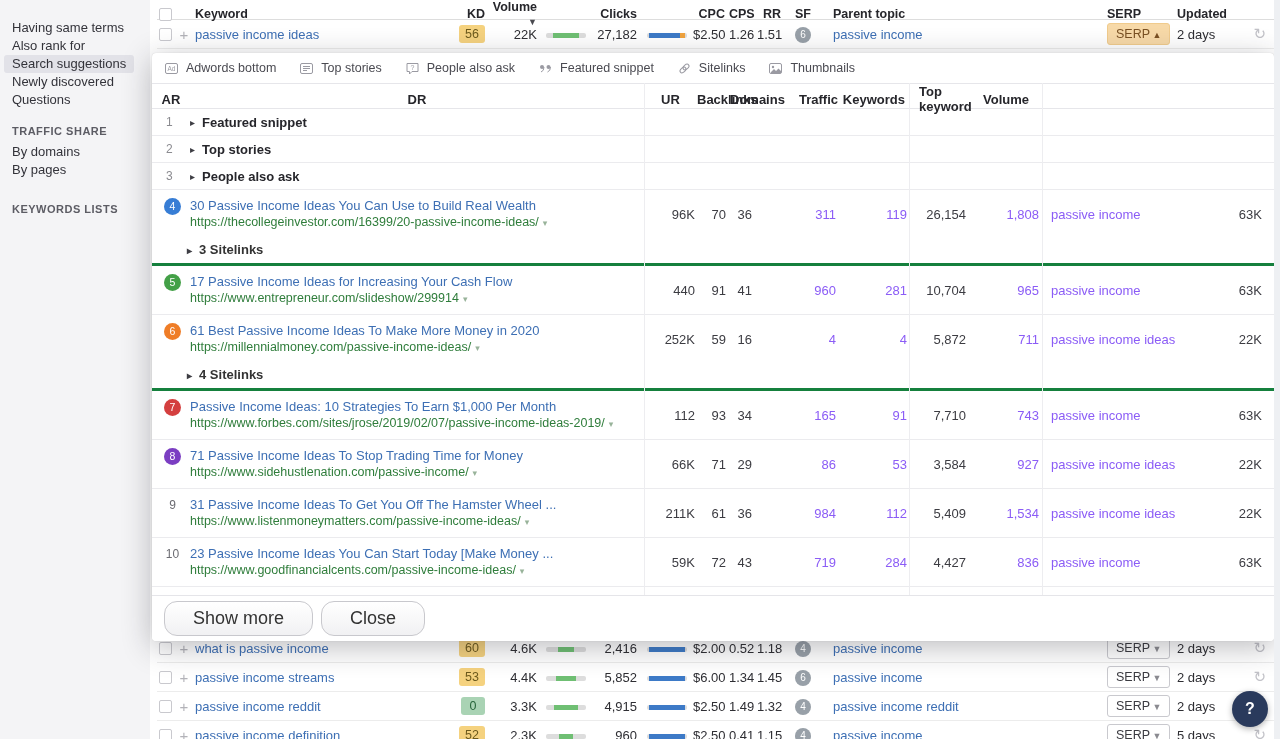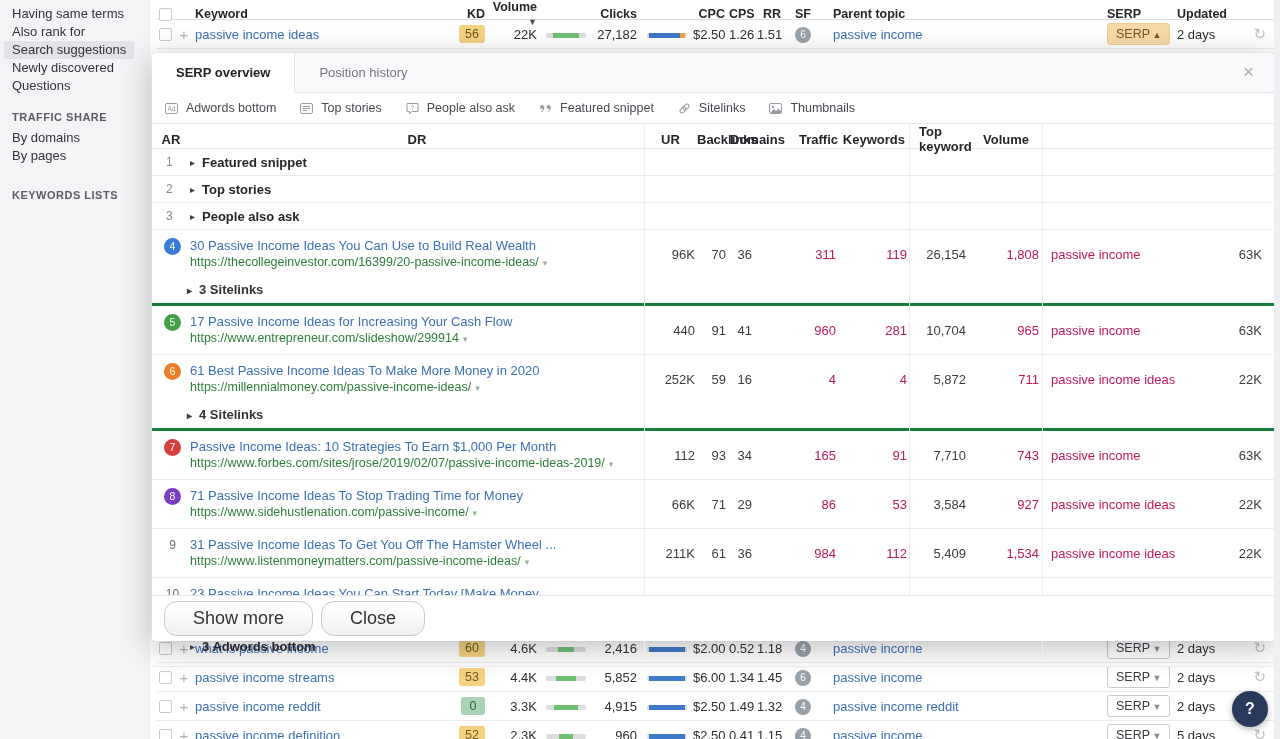--- a/index.html
+++ b/index.html
@@ -2,21 +2,21 @@
 <html><head>
 <meta charset="utf-8">
 <style>
   * { margin:0; padding:0; box-sizing:border-box; }
   html,body { width:1280px; height:739px; overflow:hidden; background:#fff;
     font-family:"Liberation Sans", sans-serif; font-size:13px; color:#2e2e33; }
   .app { position:relative; width:1280px; height:739px; overflow:hidden; }
 
   
   .sidebar { position:absolute; left:0; top:0; width:150px; height:100%;
-    background:#f4f4f6; padding:5px 8px 0 12px; z-index:1; }
+    background:#f4f4f6; padding:19px 8px 0 12px; z-index:1; }
   .side-item { display:inline-block; padding:2px 8px; margin-left:-8px; border-radius:3px;
     color:#33333a; line-height:14px; cursor:pointer; white-space:nowrap; }
   .side-row { height:18px; }
   .side-item.active { background:#e2e2e8; }
   .side-sec { margin-top:16px; height:18px; font-size:11px; font-weight:bold; color:#5c5c64;
     letter-spacing:.5px; }
   .side-sec.big-gap { margin-top:24px; }
 
   
   .table-area { position:absolute; left:157px; top:0; width:1123px; }
@@ -92,21 +92,21 @@
     color:#fff; font-size:10.5px; text-align:center; background:#888; }
   .num-plain { display:inline-block; width:17px; color:#6b6b71; font-size:12px; text-align:center; }
   .c-result { padding-right:14px; }
   a.r-title { color:#3d6fb4; text-decoration:none; cursor:pointer; display:block; line-height:17px; }
   .r-url { color:#2f7d3b; font-size:12.5px; line-height:16px; cursor:pointer; }
   .url-caret { color:#98b39a; font-size:9px; margin-left:4px; cursor:pointer; }
   .mv { text-align:right; padding-right:4px; color:#3c3c42; }
   .mv.pr2 { padding-right:2px;padding-left:12px; }
   .mv.pr6 { padding-right:6px; }
   .mv.pr12 { padding-right:12px; }
-  a.mlink { color:#be185d; text-decoration:none; cursor:pointer; }
+  a.mlink { color:#8b5cf6; text-decoration:none; cursor:pointer; }
   .c-topkw { padding-left:10px; }
   .sitelinks-row { border-bottom:3px solid #15803d; padding:4px 0 6px 35px; font-weight:bold;
     color:#333; cursor:pointer; }
   .m-footer { position:absolute; left:0; right:0; bottom:0; height:46px; border-top:1px solid #e5e5e9;
     display:flex; align-items:center; gap:8px; padding-left:12px; background:#fff; border-radius:0 0 4px 4px; }
   .btn { border:1px solid #c8c8cd; border-radius:13px; background:linear-gradient(#fff,#f1f1f3);
     padding:6px 28px; color:#333; font-size:18px; cursor:pointer; font-family:inherit; }
 </style>
 </head>
 <body>
@@ -235,25 +235,20 @@
         <span class="ctr"><span class="sf-badge">4</span></span>
         <span class="pl12"><a class="kw">passive income</a></span>
         <span><span class="serp-btn closed">SERP</span></span>
         <span>5 days</span>
         <span class="refresh"></span>
       </div>
     </div>
   </main>
 
   <div class="modal">
-    <div class="m-tabs">
-      <div class="m-tab active">SERP overview</div>
-      <div class="m-tab inactive">Position history</div>
-      <span class="m-close">×</span>
-    </div>
 
     <div class="m-legend">
       <span class="legend-item">
         <span>
             <svg width="13" height="13" viewBox="0 0 13 13">
               <rect x="0.5" y="1.5" width="12" height="10" rx="1.5" fill="none" stroke="#9a9aa2"></rect>
               <text x="6.5" y="9" font-size="6.5" text-anchor="middle" fill="#9a9aa2" font-family="Liberation Sans, sans-serif">Ad</text>
             </svg>
           </span>
         <span>Adwords bottom</span>

